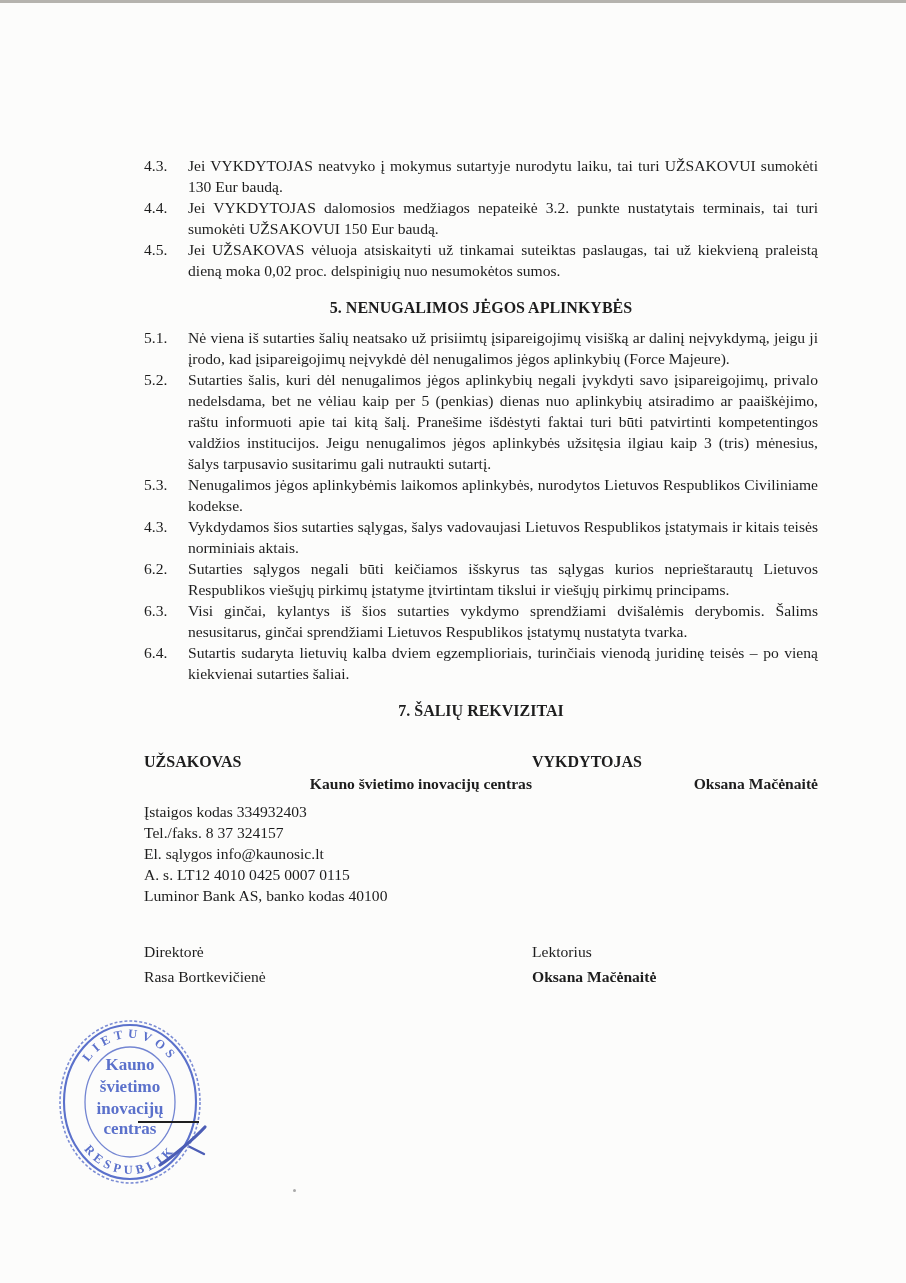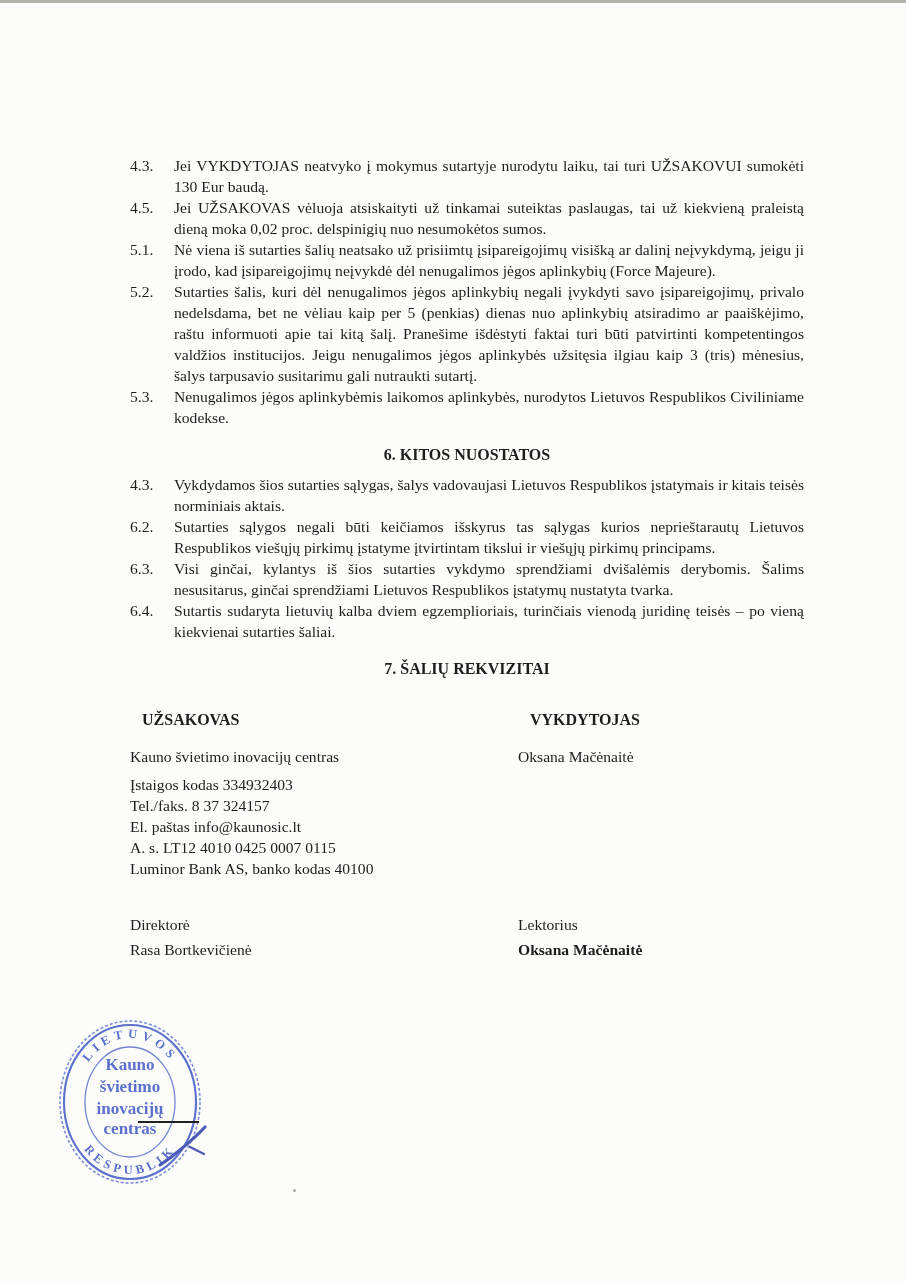--- a/index.html
+++ b/index.html
@@ -3,73 +3,77 @@
 <meta charset="utf-8">
 <style>
   html,body{margin:0;padding:0;}
   body{
     width:906px;height:1283px;position:relative;overflow:hidden;
     background:#fcfcfb;
     font-family:"Liberation Serif","DejaVu Serif",serif;
     font-size:15.6px;line-height:21px;color:#1d1d1d;
   }
   .topline{position:absolute;top:0;left:0;width:906px;height:3px;background:#b5b3ae;}
-  .doc{position:absolute;left:130px;top:155px;width:674px;}
+  .doc{position:absolute;left:144px;top:155px;width:674px;}
   .item{display:flex;}
   .num{width:44px;flex:none;}
   .txt{flex:1;text-align:justify;}
   h2{font-size:16px;line-height:21px;text-align:center;margin:16px 0 9px 0;font-weight:bold;}
   .cols{display:flex;margin-top:30px;}
   .col-left{width:388px;flex:none;}
   .col-right{flex:1;}
   .bold{font-weight:bold;}
-  .role{font-weight:bold;font-size:16px;margin-left:12px;}
-  .pname{font-weight:normal;margin-top:16px;margin-bottom:7px;}
+  .role{font-weight:bold;font-size:16px;}
+  .pname{font-weight:bold;margin-top:1px;margin-bottom:7px;text-align:right;}
   .rline{line-height:21px;}
   .sig{margin-top:33px;}
   .sig div{line-height:25px;}
   .stamp{position:absolute;left:54px;top:1014px;z-index:3;opacity:0.9;}
   .sigline{position:absolute;left:138px;top:1121px;width:61px;height:2.2px;background:#1f1f1f;z-index:4;}
   .speck{position:absolute;left:293px;top:1189px;width:3px;height:3px;background:#a9a9a9;border-radius:50%;}
 </style>
 </head>
 <body>
 
 <div class="topline"></div>
 
 <div class="doc">
 
   <div>
     <div class="item">
       <span class="num">4.3.</span>
       <div class="txt">Jei VYKDYTOJAS neatvyko į mokymus sutartyje nurodytu laiku, tai turi UŽSAKOVUI sumokėti 130 Eur baudą.</div>
     </div>
     <div class="item">
+      <span class="num">4.4.</span>
+      <div class="txt">Jei VYKDYTOJAS dalomosios medžiagos nepateikė 3.2. punkte nustatytais terminais, tai turi sumokėti UŽSAKOVUI 150 Eur baudą.</div>
+    </div>
+    <div class="item">
       <span class="num">4.5.</span>
       <div class="txt">Jei UŽSAKOVAS vėluoja atsiskaityti už tinkamai suteiktas paslaugas, tai už kiekvieną praleistą dieną moka 0,02 proc. delspinigių nuo nesumokėtos sumos.</div>
     </div>
   </div>
 
+  <h2>5. NENUGALIMOS JĖGOS APLINKYBĖS</h2>
 
   <div>
     <div class="item">
       <span class="num">5.1.</span>
       <div class="txt">Nė viena iš sutarties šalių neatsako už prisiimtų įsipareigojimų visišką ar dalinį neįvykdymą, jeigu ji įrodo, kad įsipareigojimų neįvykdė dėl nenugalimos jėgos aplinkybių (Force Majeure).</div>
     </div>
     <div class="item">
       <span class="num">5.2.</span>
       <div class="txt">Sutarties šalis, kuri dėl nenugalimos jėgos aplinkybių negali įvykdyti savo įsipareigojimų, privalo nedelsdama, bet ne vėliau kaip per 5 (penkias) dienas nuo aplinkybių atsiradimo ar paaiškėjimo, raštu informuoti apie tai kitą šalį. Pranešime išdėstyti faktai turi būti patvirtinti kompetentingos valdžios institucijos. Jeigu nenugalimos jėgos aplinkybės užsitęsia ilgiau kaip 3 (tris) mėnesius, šalys tarpusavio susitarimu gali nutraukti sutartį.</div>
     </div>
     <div class="item">
       <span class="num">5.3.</span>
       <div class="txt">Nenugalimos jėgos aplinkybėmis laikomos aplinkybės, nurodytos Lietuvos Respublikos Civiliniame kodekse.</div>
     </div>
   </div>
 
-  <h2>6. KITOS NUOSTATOS</h2>
 
   <div>
     <div class="item">
       <span class="num">4.3.</span>
       <div class="txt">Vykdydamos šios sutarties sąlygas, šalys vadovaujasi Lietuvos Respublikos įstatymais ir kitais teisės norminiais aktais.</div>
     </div>
     <div class="item">
       <span class="num">6.2.</span>
       <div class="txt">Sutarties sąlygos negali būti keičiamos išskyrus tas sąlygas kurios neprieštarautų Lietuvos Respublikos viešųjų pirkimų įstatyme įtvirtintam tikslui ir viešųjų pirkimų principams.</div>
     </div>
@@ -84,21 +88,21 @@
   </div>
 
   <h2>7. ŠALIŲ REKVIZITAI</h2>
 
   <div class="cols">
     <div class="col-left">
       <div class="role">UŽSAKOVAS</div>
       <div class="pname">Kauno švietimo inovacijų centras</div>
       <div class="rline">Įstaigos kodas 334932403</div>
       <div class="rline">Tel./faks. 8 37 324157</div>
-      <div class="rline">El. paštas info@kaunosic.lt</div>
+      <div class="rline">El. sąlygos info@kaunosic.lt</div>
       <div class="rline">A. s. LT12 4010 0425 0007 0115</div>
       <div class="rline">Luminor Bank AS, banko kodas 40100</div>
     </div>
     <div class="col-right">
       <div class="role">VYKDYTOJAS</div>
       <div class="pname">Oksana Mačėnaitė</div>
     </div>
   </div>
 
   <div class="cols sig">

